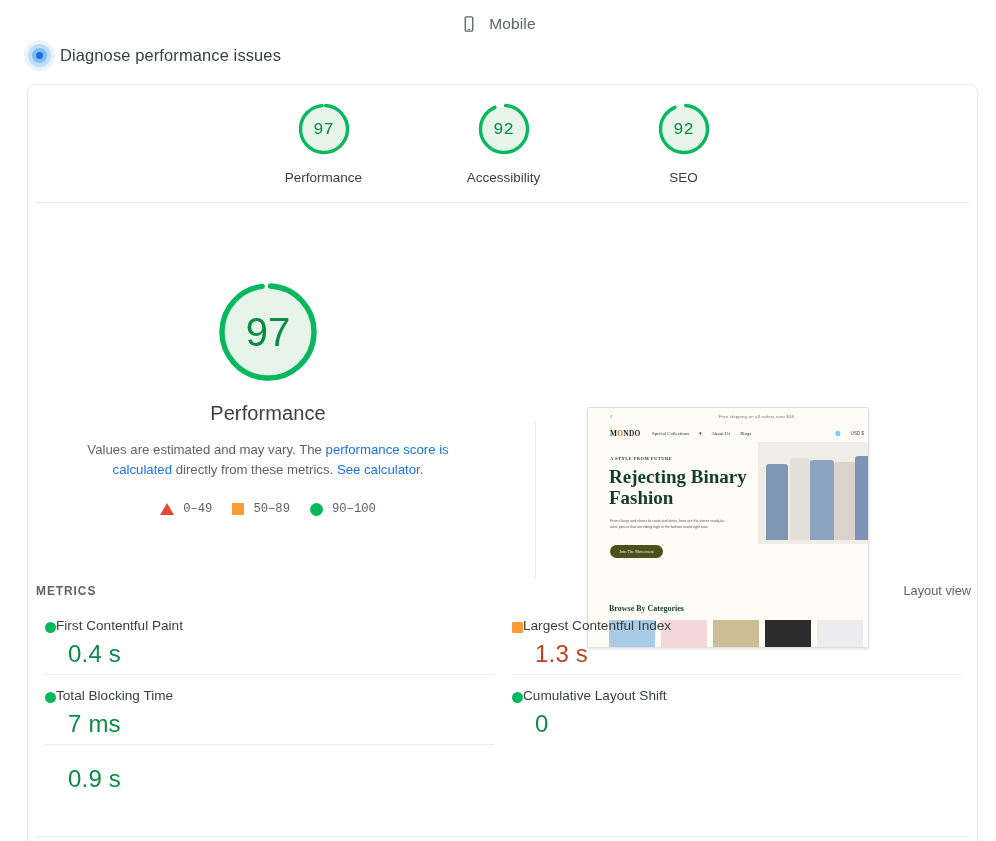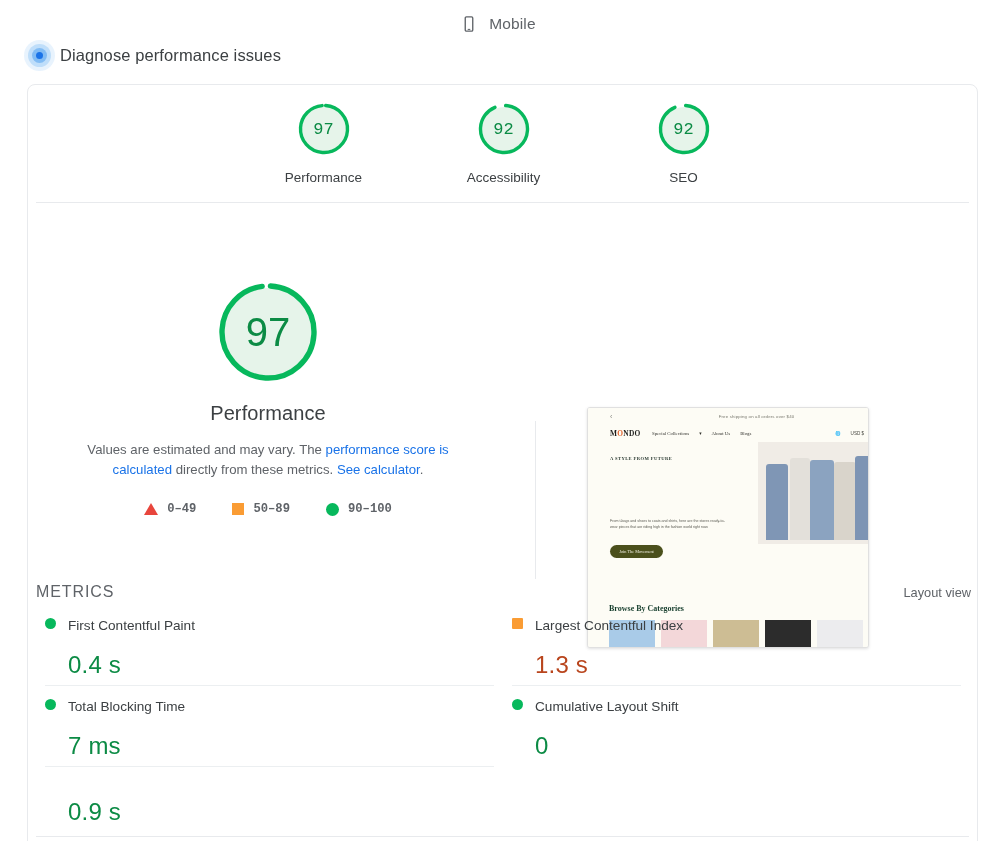--- a/index.html
+++ b/index.html
@@ -113,21 +113,21 @@
   .perf-title {
     margin-top: 18px; font-size: 20px; color: #3c4043; letter-spacing: .1px;
   }
   .perf-desc {
     margin-top: 15px; width: 400px; text-align: center;
     font-size: 13.2px; line-height: 20px; color: #5f6368;
   }
   .perf-desc a { color: #1a73e8; text-decoration: none; }
 
   .legend-row {
-    margin-top: 22px; display: flex; align-items: flex-end; gap: 36px; font-weight: bold;
+    margin-top: 22px; display: flex; align-items: flex-end; gap: 20px;
   }
   .legend-item { display: flex; align-items: center; gap: 9px; }
   .legend-text {
     font-size: 12.2px; color: #5f6368;
     font-family: "Liberation Mono", monospace;
   }
   .swatch-triangle {
     width: 0; height: 0; border-left: 7px solid transparent;
     border-right: 7px solid transparent; border-bottom: 12px solid #e8453c;
   }
@@ -223,41 +223,41 @@
     background: #bdbdbd; border-radius: 2px;
   }
 
   
   .metrics-head {
     position: absolute; left: 8px; top: 498px; width: 935px;
     display: flex; justify-content: space-between; align-items: center;
     padding: 0 0 0 0;
   }
   .metrics-title {
-    font-size: 16px; letter-spacing: .9px; color: #5f6368;
+    font-size: 12px; letter-spacing: .9px; color: #5f6368; font-weight: bold;
   }
   .expand-view {
     font-size: 12.8px; color: #5f6368; cursor: pointer;
   }
   .metrics-grid {
     position: absolute; left: 8px; top: 520px; width: 935px;
   }
   .metrics-cols { display: flex; }
   .metric-col { width: 467px; }
   .metric-row {
     padding: 13px 0 6px 0; margin: 0 9px;
     border-bottom: 1px solid #eceff1;
   }
   .metric-row.no-border { border-bottom: none; }
-  .metric-top { display: flex; align-items: flex-start; gap: 12px; }
+  .metric-top { display: flex; align-items: flex-end; }
   .metric-dot { width: 11px; height: 11px; border-radius: 50%; background: #07b85c; flex:none; }
   .metric-dot.square { border-radius: 1px; background: #fa9c34; }
   .metric-name { font-size: 13.6px; color: #3c4043; }
   .metric-value {
-    margin-top: 18px; margin-left: 23px;
+    margin-top: 7px; margin-left: 23px;
     font-size: 24px; color: #0c8b45; letter-spacing: .2px;
   }
   .metric-value.warn { color: #b9451d; }
 </style>
 </head>
 <body>
 
 <div class="device-tabs">
 
   <div class="device-tab inactive">
@@ -387,20 +387,21 @@
         <div class="thumb-hero-img">
           <span class="figure" style="left:8px;width:22px;height:76px;background:#7f96b5;"></span>
           <span class="figure" style="left:32px;width:20px;height:82px;background:#e3e0da;"></span>
           <span class="figure" style="left:52px;width:24px;height:80px;background:#8ba3c0;"></span>
           <span class="figure" style="left:76px;width:22px;height:78px;background:#d9d4cb;"></span>
           <span class="figure" style="left:97px;width:24px;height:84px;background:#7d94b4;"></span>
           <span class="figure" style="left:113px;bottom:26px;width:16px;height:7px;background:#f2dd2e;border-radius:2px;"></span>
         </div>
 
         <div class="thumb-eyebrow">A STYLE FROM FUTURE</div>
+        <div class="thumb-h1">Rejecting Binary Fashion</div>
         <div class="thumb-body">From t-bags and shoes to coats and shirts, here are the stores ready-to-wear pieces that are riding high in the fashion world right now.</div>
         <div class="thumb-cta">Join The Movement</div>
 
         <div class="thumb-browse">Browse By Categories</div>
 
         <div class="thumb-cats">
           <span class="cat-tile" style="background:#a9cbe8;"></span>
           <span class="cat-tile" style="background:#f3d7d9;"></span>
           <span class="cat-tile" style="background:#cdbd94;"></span>
           <span class="cat-tile" style="background:#2c2c2c;"></span>

